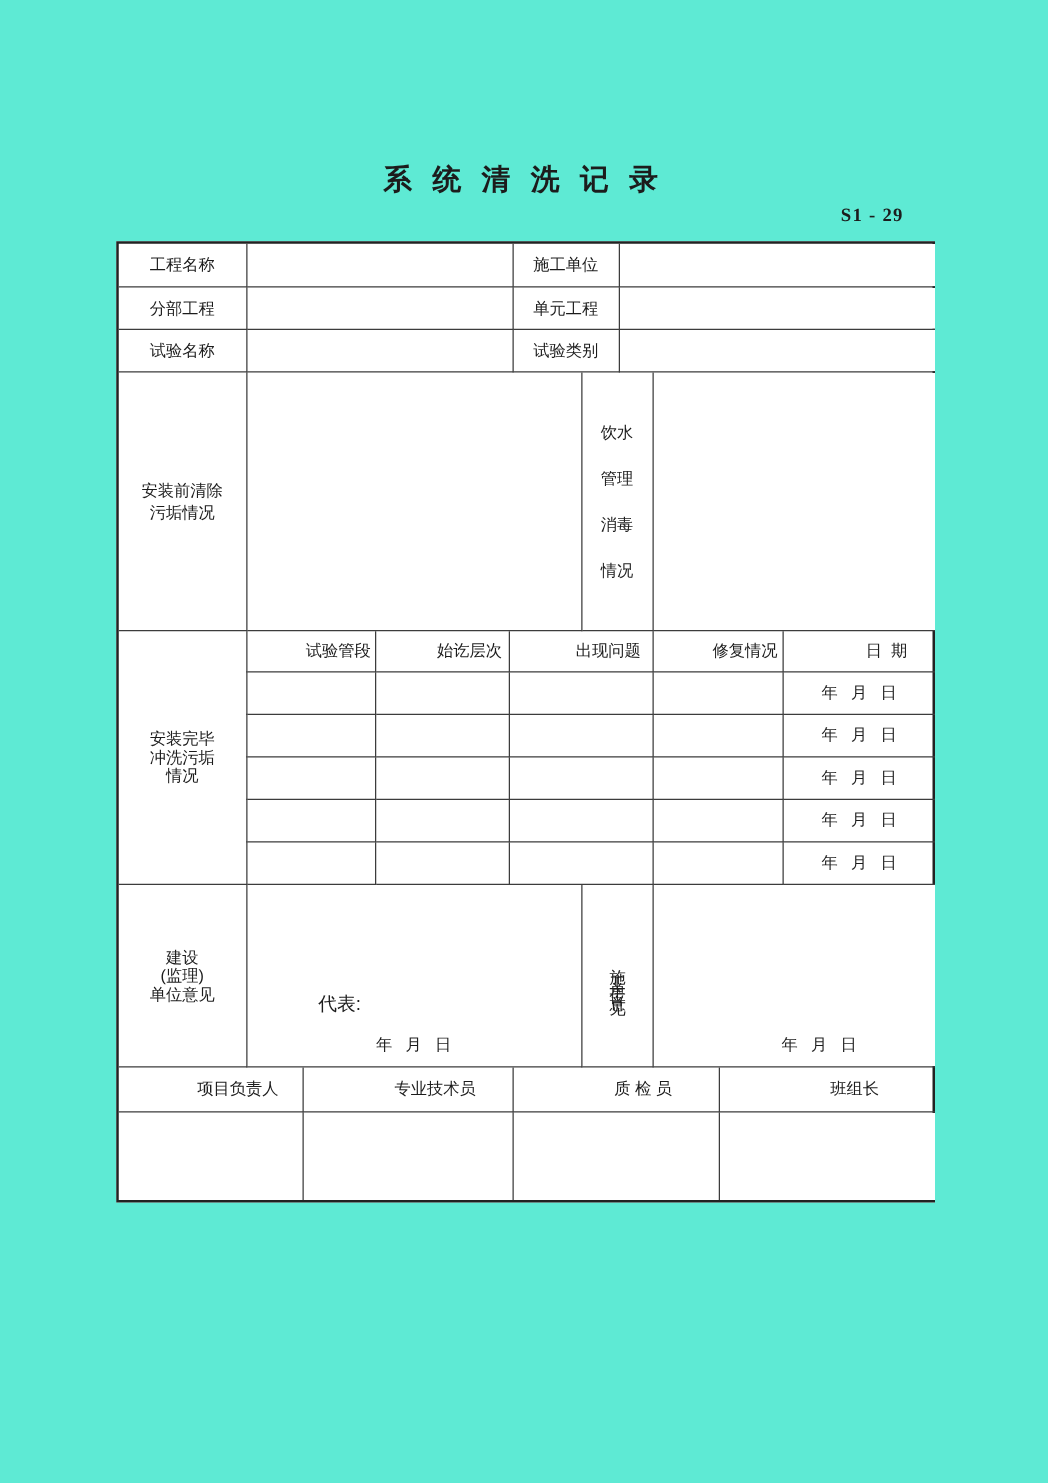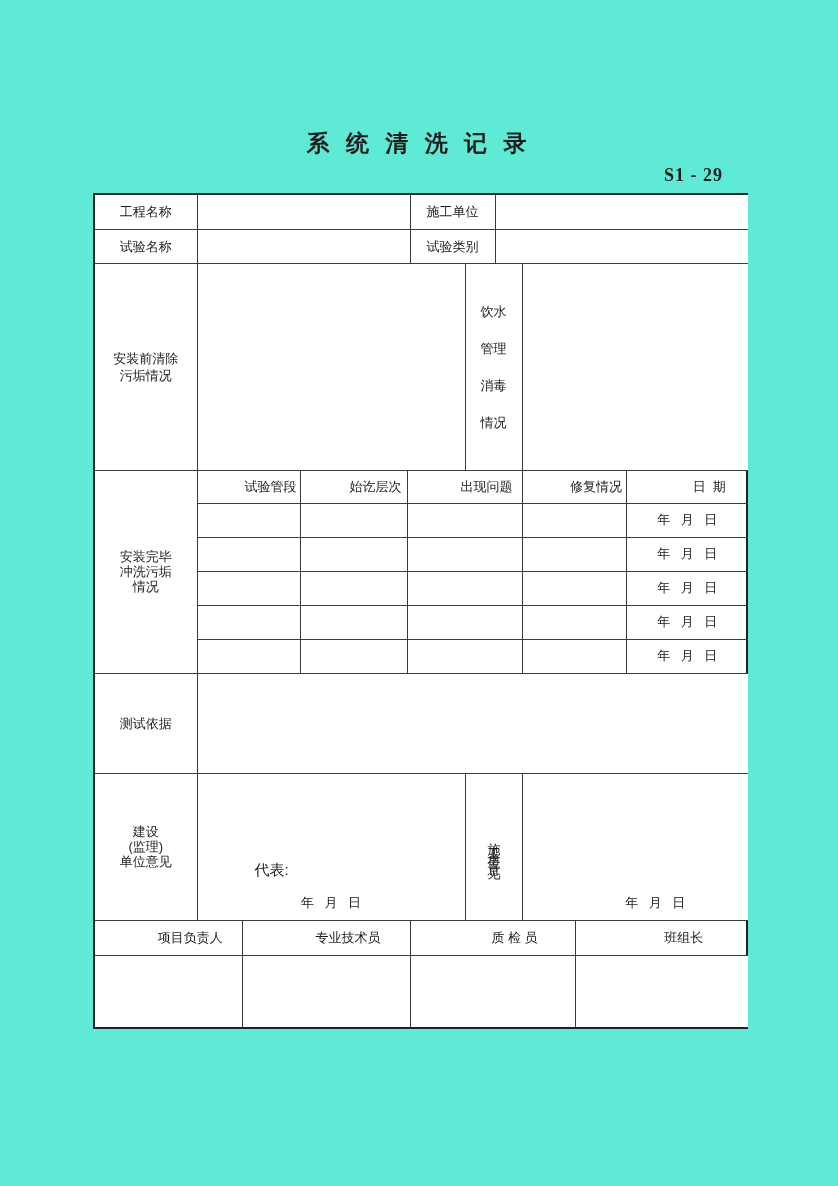--- a/index.html
+++ b/index.html
@@ -2,21 +2,21 @@
 <html><head>
 <meta charset="utf-8">
 <style>
   * { margin:0; padding:0; box-sizing:border-box; }
   html,body { width:838px; height:1186px; background:#ffffff;
     font-family:"Liberation Sans","DejaVu Sans",sans-serif; color:#1c1c1c; }
   .page { position:relative; width:838px; height:1186px; background:#5eead4; overflow:hidden; }
 
   .title { position:absolute; top:128px; left:0; width:838px; text-align:center;
     font-size:23px; font-weight:bold; letter-spacing:5px; white-space:pre; }
-  .form-code { position:absolute; top:165px; right:115px; font-size:18px; font-weight:bold;
+  .form-code { position:absolute; top:165px; right:115px; font-size:15px; font-weight:bold;
     font-family:"Liberation Serif","DejaVu Serif",serif; letter-spacing:1px; white-space:pre; }
 
   .sheet { position:absolute; left:93px; top:193px; width:655px;
     border:2px solid #222; background:#fff; }
   table { border-collapse:collapse; table-layout:fixed; width:100%; }
   td { border-right:1px solid #3c3c3c; border-bottom:1px solid #3c3c3c;
     font-size:13px; vertical-align:middle; overflow:hidden; }
   td:last-child { border-right:none; }
   tr.last-row td { border-bottom:none; }
 
@@ -66,20 +66,26 @@
           <col style="width:253px">
         </colgroup>
       <tbody>
           <tr>
         <td class="lbl">工程名称</td>
         <td class="inp"></td>
         <td class="lbl">施工单位</td>
         <td class="inp"></td>
       </tr>
       <tr>
+        <td class="lbl">分部工程</td>
+        <td class="inp"></td>
+        <td class="lbl">单元工程</td>
+        <td class="inp"></td>
+      </tr>
+      <tr>
         <td class="lbl">试验名称</td>
         <td class="inp"></td>
         <td class="lbl">试验类别</td>
         <td class="inp"></td>
       </tr>
     </tbody>
       </table>
 
     <table id="tblB">
       <colgroup>
@@ -159,32 +165,20 @@
       <tr>
         <td class="inp cr"></td>
         <td class="inp cr"></td>
         <td class="inp cr"></td>
         <td class="inp cr"></td>
         <td class="date cr">年 月 日</td>
       </tr>
     </tbody>
       </table>
 
-    <table id="tblD">
-      <colgroup>
-          <col style="width:102px">
-          <col style="width:551px">
-        </colgroup>
-      <tbody>
-          <tr>
-        <td class="lbl">测试依据</td>
-        <td class="inp"></td>
-      </tr>
-    </tbody>
-      </table>
 
     <table id="tblE">
       <colgroup>
           <col style="width:102px">
           <col style="width:268px">
           <col style="width:57px">
           <col style="width:226px">
         </colgroup>
       <tbody>
           <tr>

